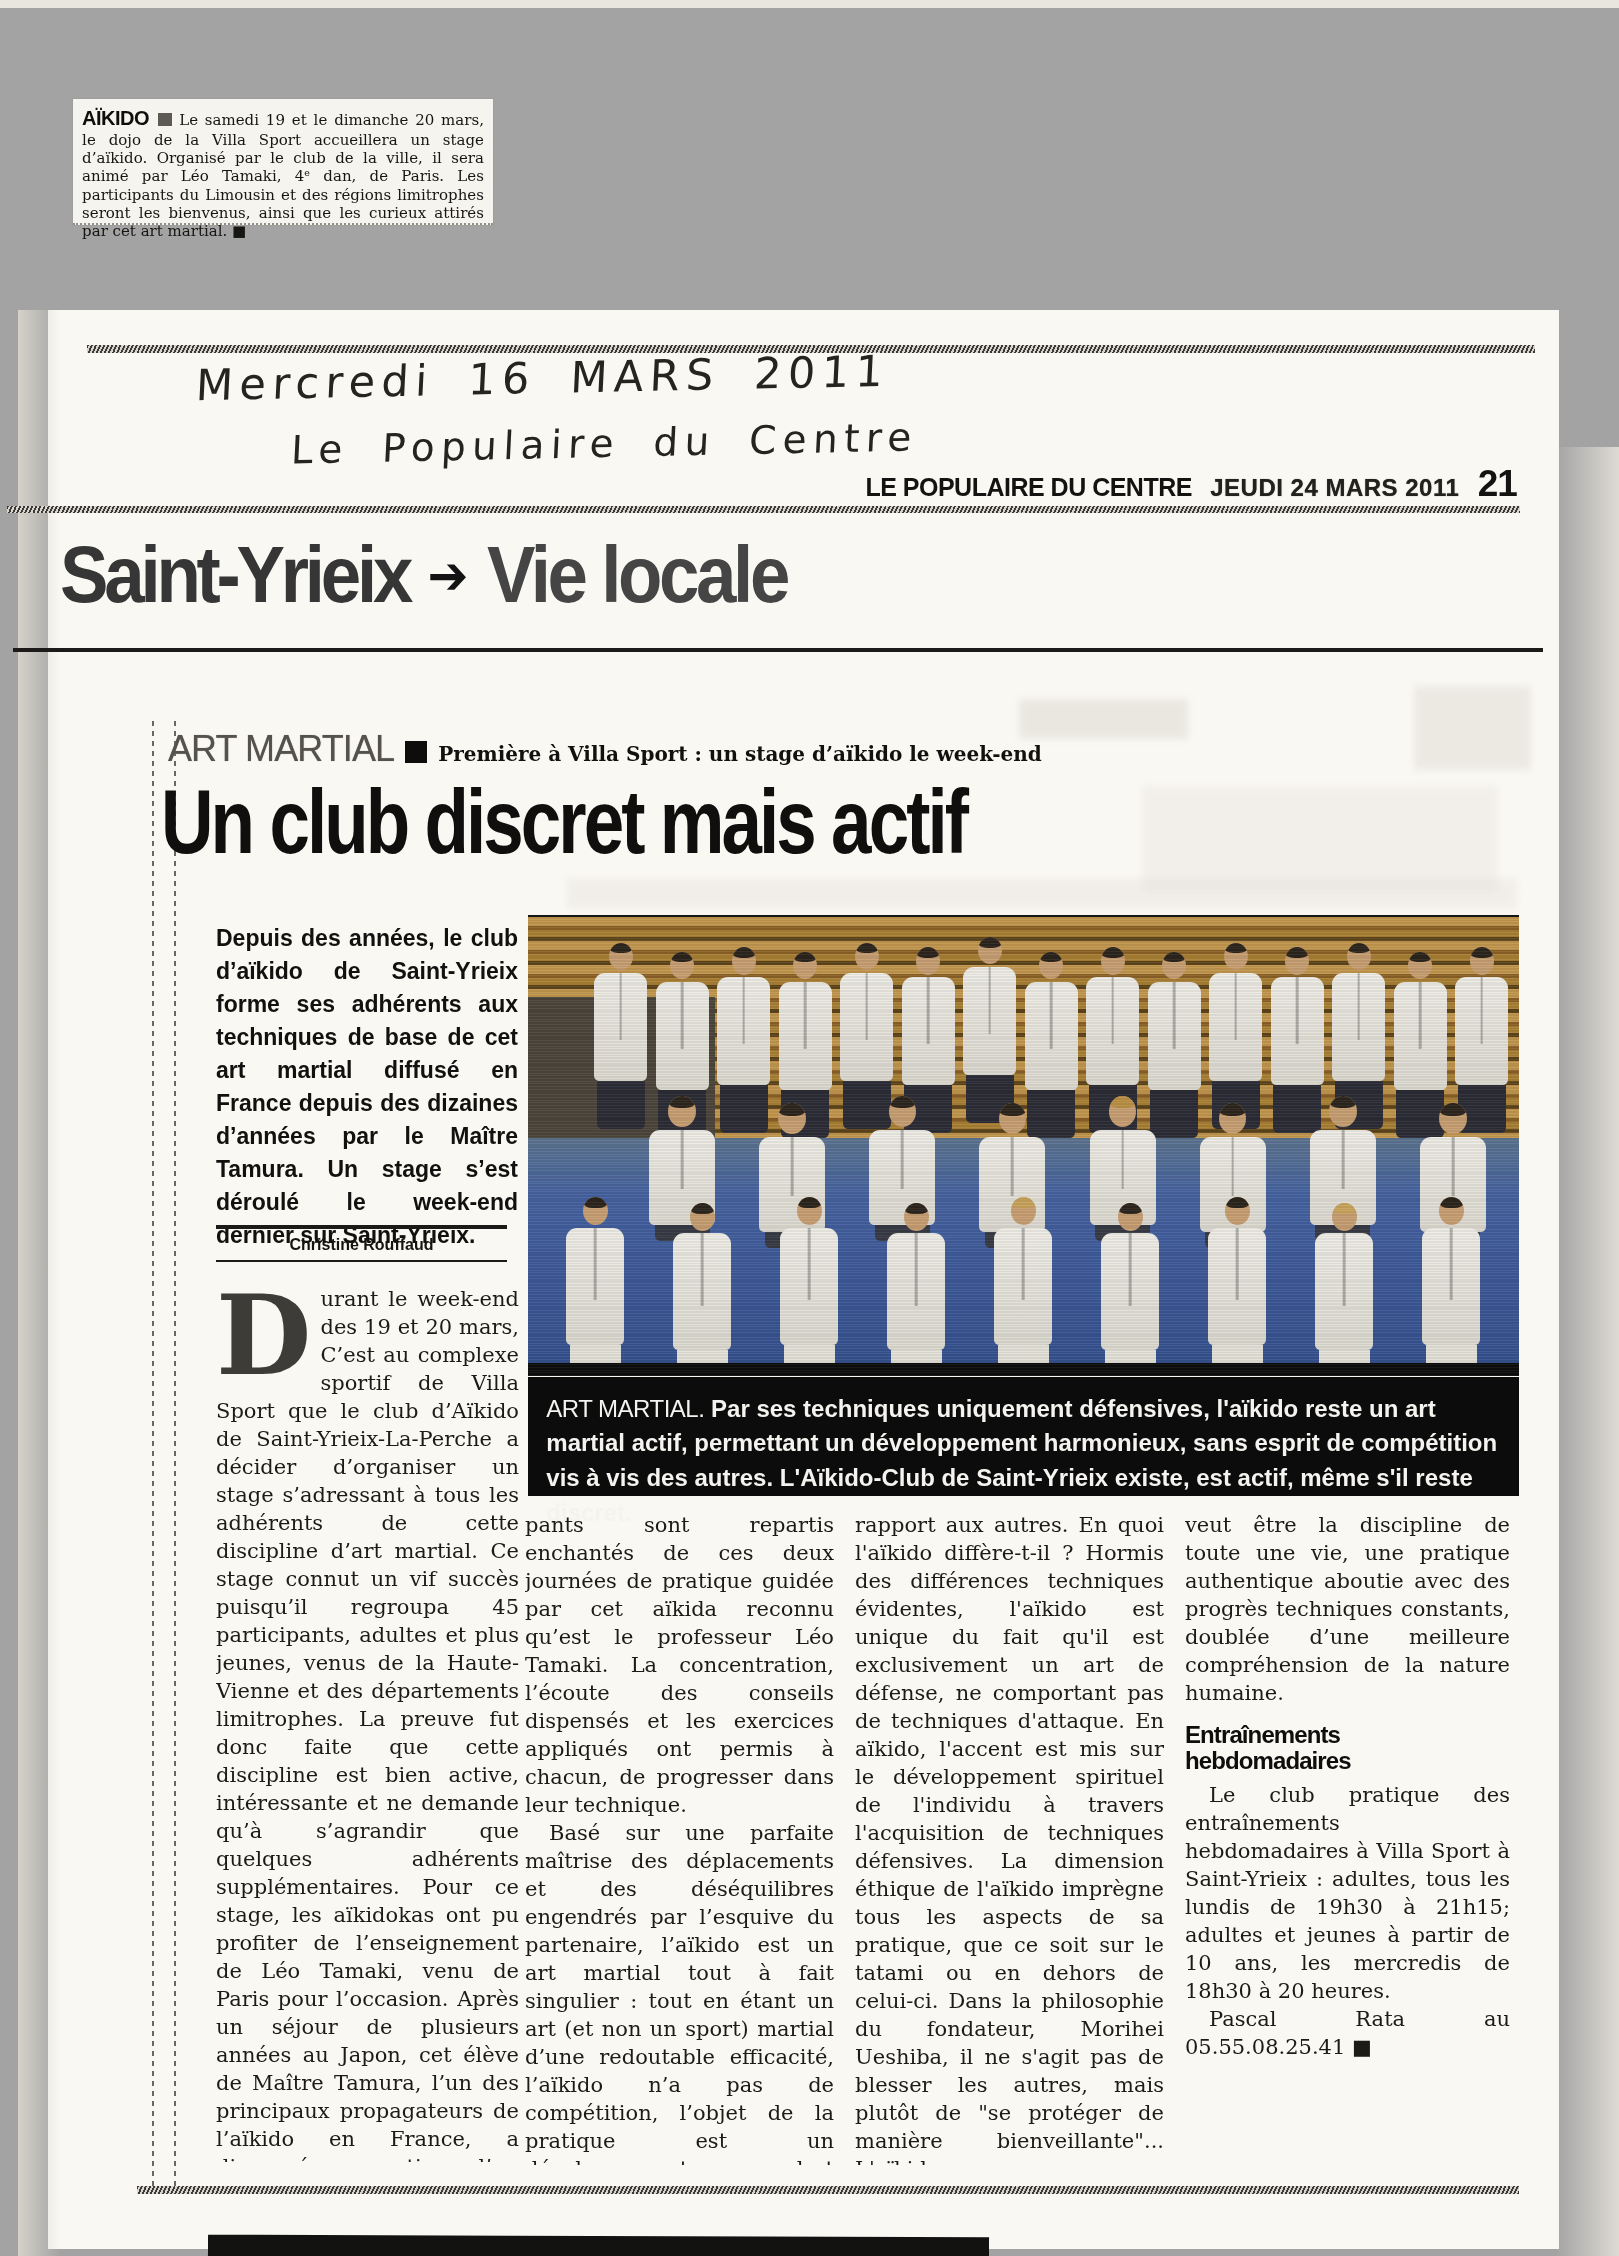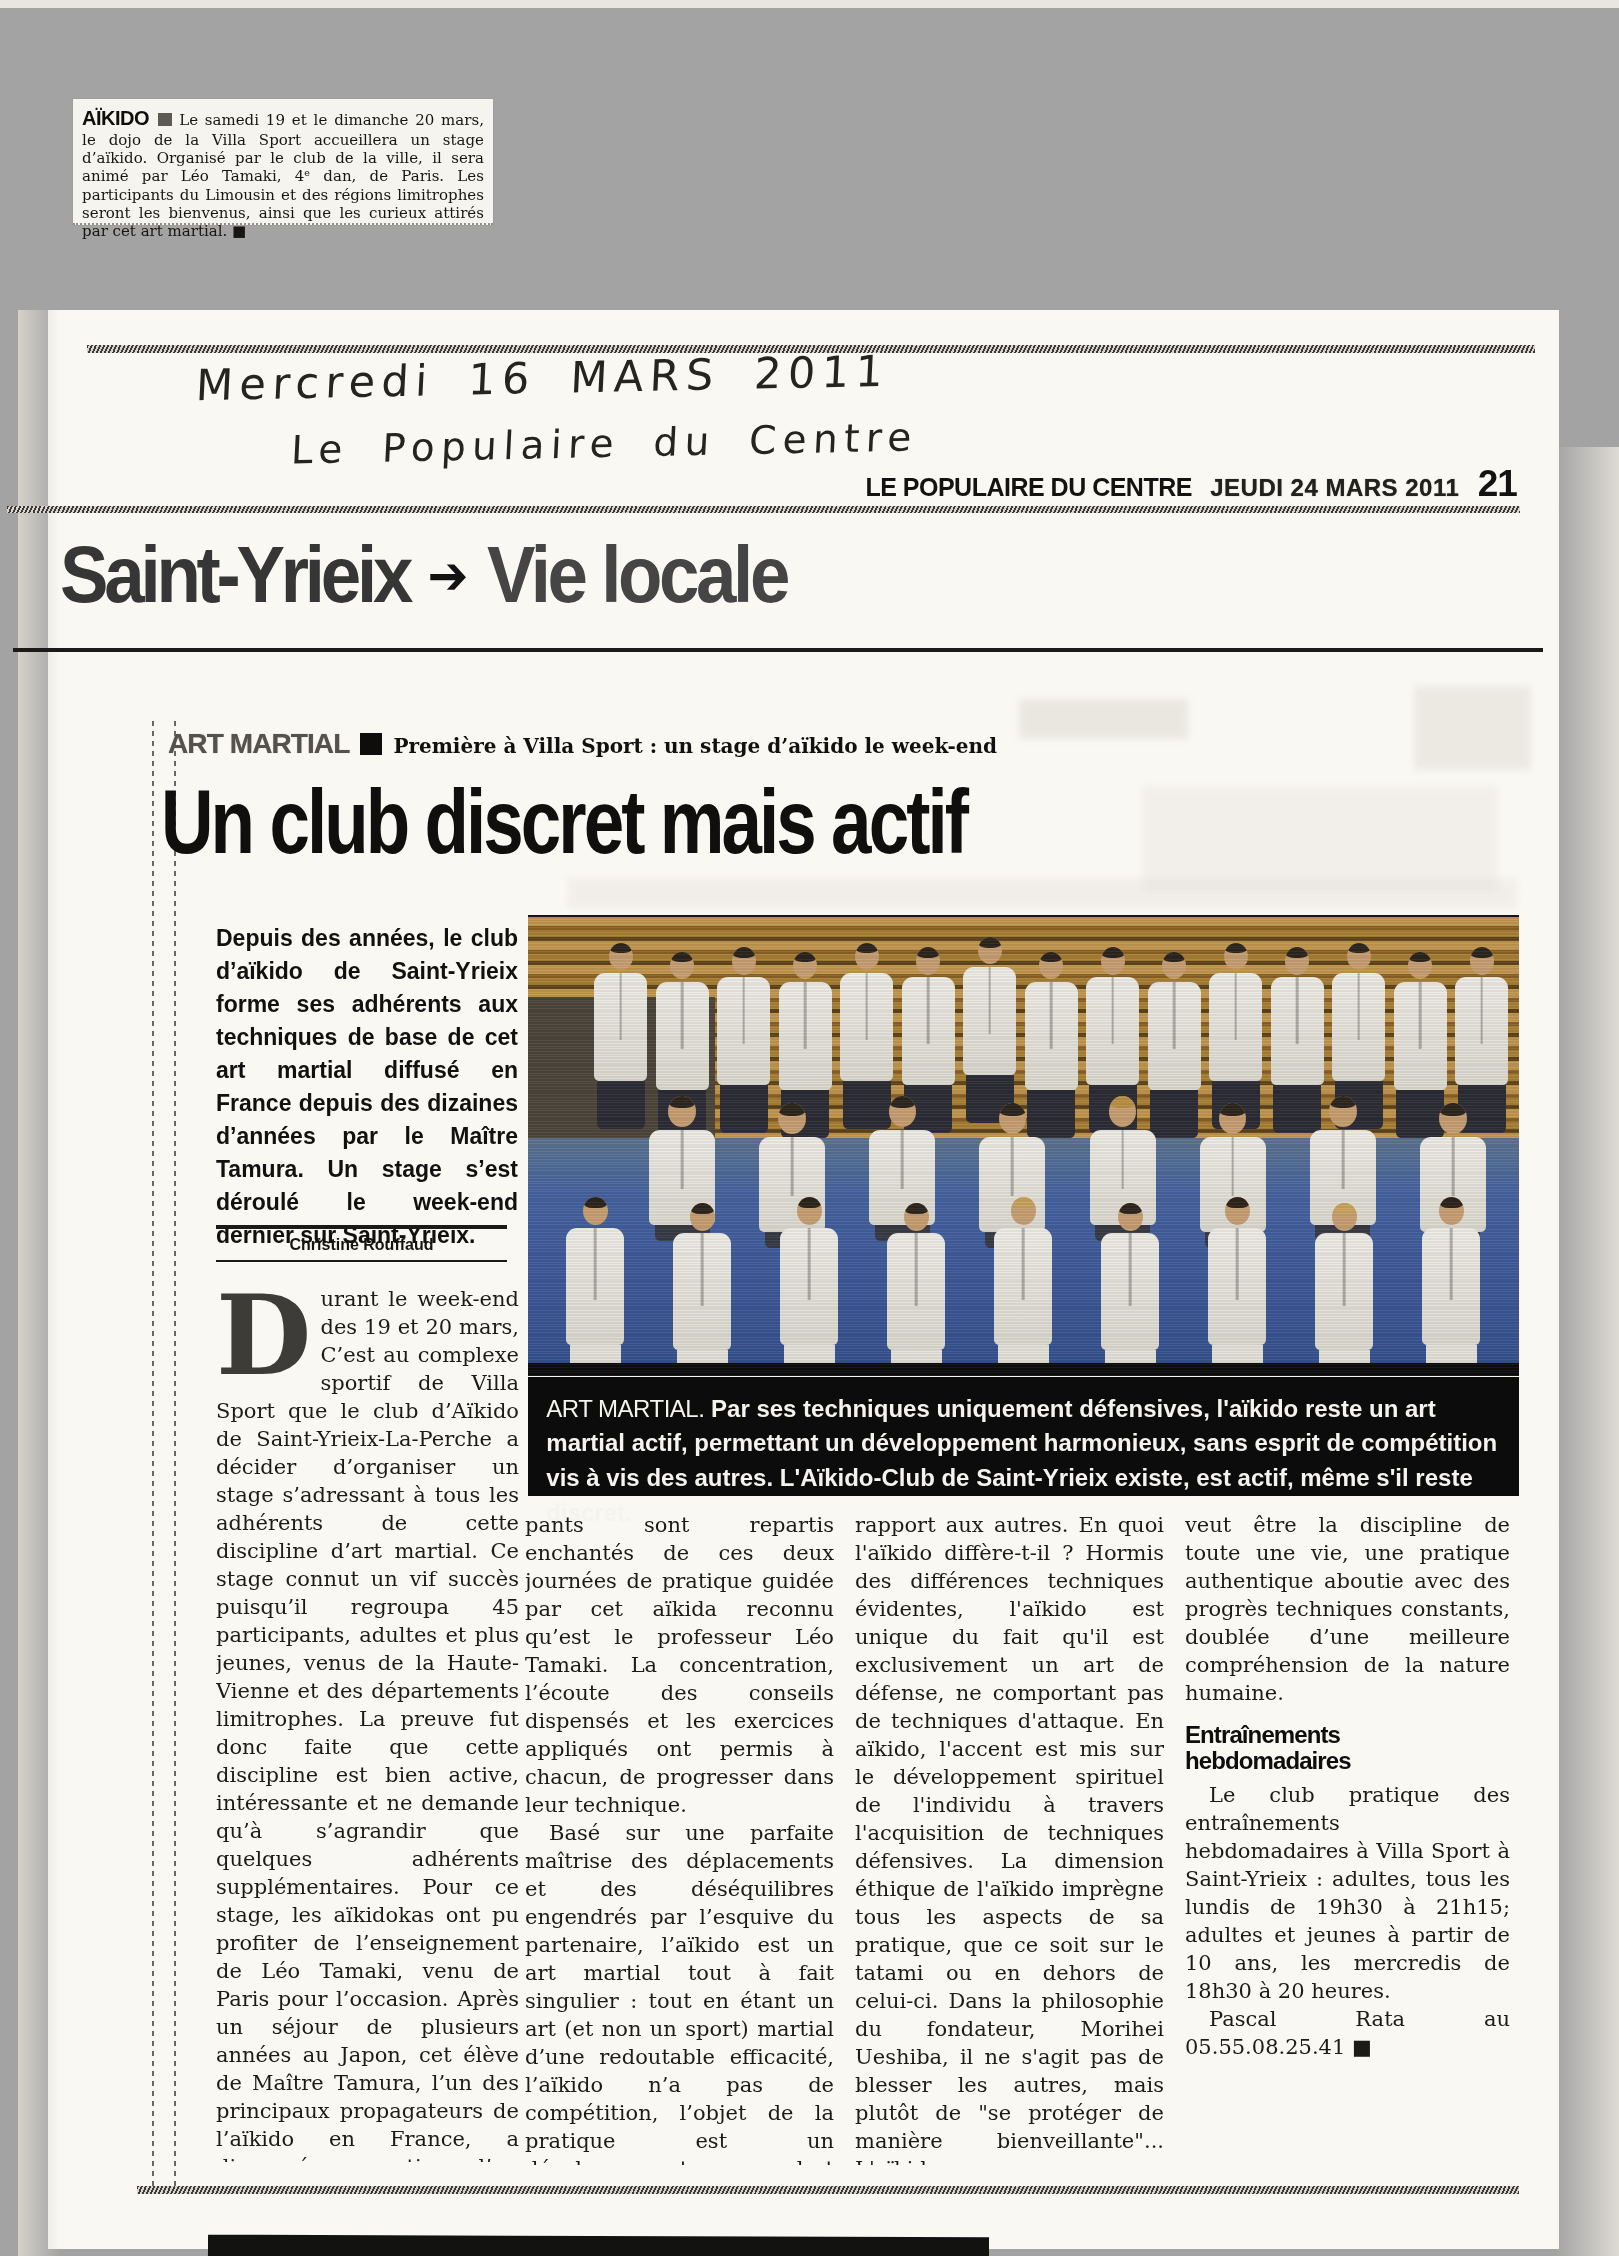--- a/index.html
+++ b/index.html
@@ -54,21 +54,21 @@
   .st-arrow{font-size:53px;color:#131313;margin:0 5.5px;}
   .st-sub{font-size:79px;letter-spacing:-3.7px;color:#454545;}
   .section-rule{position:absolute;left:12.8px;top:640px;width:1530px;height:3.7px;background:#1c1b19;}
 
   
   .vrule{position:absolute;top:713px;height:1467px;width:1.8px;
          background:repeating-linear-gradient(180deg,#6a675f 0 4.6px,transparent 4.6px 10px);}
   .v1{left:152px;}.v2{left:174px;}
 
   .kicker{position:absolute;left:168px;top:720px;white-space:nowrap;}
-  .k-label{font-family:"Liberation Sans","DejaVu Sans",sans-serif;font-weight:bold;font-size:28px;
+  .k-label{font-family:"Liberation Sans","DejaVu Sans",sans-serif;font-weight:normal;font-size:36px;
            letter-spacing:-0.9px;color:#55524c;text-shadow:0 0 0.9px #888;}
   .k-sq{display:inline-block;width:22px;height:22px;background:#0e0d0b;margin:0 11px;vertical-align:-1.8px;}
   .k-text{font-size:20px;font-weight:bold;color:#13110f;}
 
   .headline{position:absolute;left:161px;top:762px;margin:0;font-family:"Liberation Sans","DejaVu Sans",sans-serif;
             font-weight:bold;font-size:91px;letter-spacing:-3.7px;color:#100f0d;white-space:nowrap;
             transform:scaleX(.8);transform-origin:left;}
 
   
   .lead{position:absolute;left:216px;top:914px;width:302px;font-family:"Liberation Sans","DejaVu Sans",sans-serif;

